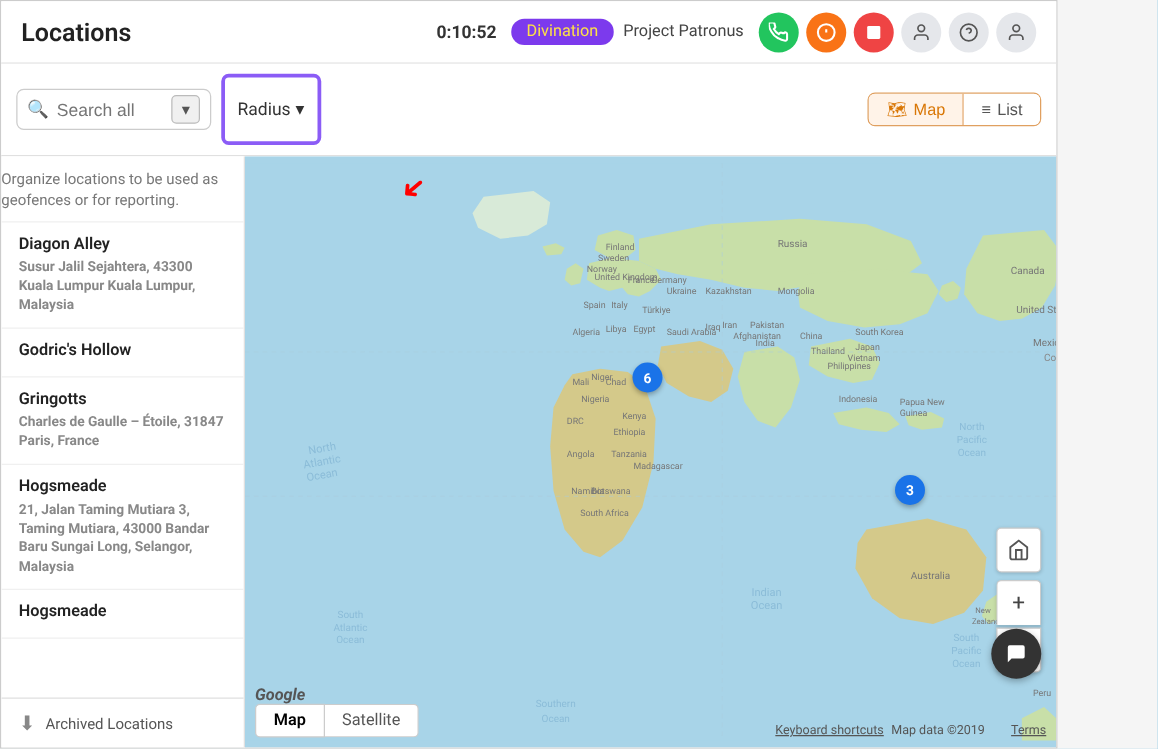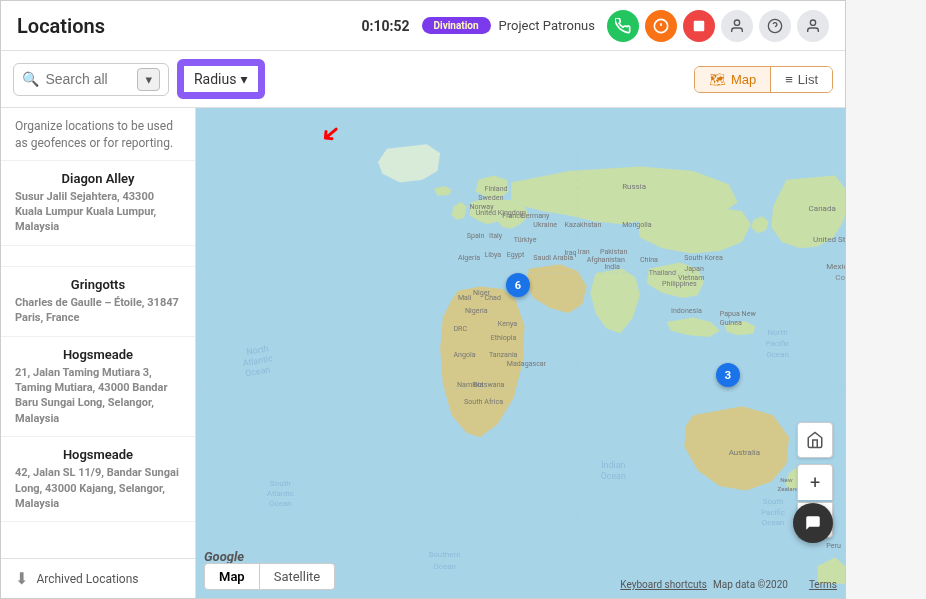--- a/index.html
+++ b/index.html
@@ -4,51 +4,51 @@
   <style>
     * { box-sizing: border-box; margin: 0; padding: 0; }
     body { font-family: -apple-system, BlinkMacSystemFont, 'Segoe UI', Roboto, sans-serif; background: #f5f5f5; width: 926px; height: 599px; overflow: hidden; }
 
     .app-container { width: 846px; height: 599px; display: flex; flex-direction: column; border: 1px solid #ccc; background: #fff; }
 
     
     .header { display: flex; align-items: center; padding: 0 16px; height: 50px; border-bottom: 1px solid #e0e0e0; background: #fff; flex-shrink: 0; }
     .header-title { font-size: 20px; font-weight: 600; color: #222; flex: 1; }
     .header-timer { font-size: 14px; font-weight: 700; color: #333; margin-right: 12px; }
-    .header-badge-divination { background: #7c3aed; color: #fef9c3; border-radius: 20px; padding: 3px 12px; font-size: 10px; font-weight: 700; margin-right: 8px; }
+    .header-badge-divination { background: #7c3aed; color: #fde047; border-radius: 20px; padding: 3px 12px; font-size: 13px; font-weight: 400; margin-right: 8px; }
     .header-project { font-size: 13px; color: #444; margin-right: 12px; }
     .header-icons { display: flex; gap: 6px; align-items: center; }
     .header-icon-btn { width: 32px; height: 32px; border-radius: 50%; border: none; cursor: pointer; display: flex; align-items: center; justify-content: center; font-size: 16px; }
     .icon-green { background: #22c55e; color: #fff; }
     .icon-orange { background: #f97316; color: #fff; }
     .icon-red { background: #ef4444; color: #fff; }
     .icon-gray { background: #e5e7eb; color: #555; }
 
     
     .toolbar { display: flex; align-items: center; padding: 8px 12px; border-bottom: 1px solid #e0e0e0; background: #fff; flex-shrink: 0; gap: 8px; }
     .search-box { display: flex; align-items: center; border: 1px solid #ccc; border-radius: 6px; padding: 4px 8px; background: #fff; flex: 0 0 auto; position: relative; }
     .search-icon { color: #999; font-size: 14px; margin-right: 6px; }
     .search-input { border: none; outline: none; font-size: 14px; color: #6d28d9; width: 90px; }
     .dropdown-btn { border: 1px solid #ccc; border-radius: 4px; background: #f0f0f0; padding: 4px 8px; cursor: pointer; color: #555; font-size: 13px; margin-left: 2px; }
-    .radius-btn { display: flex; align-items: flex-end; gap: 4px; border: 7px solid #8b5cf6; border-radius: 6px; padding: 5px 10px; background: #fff; cursor: pointer; font-size: 14px; color: #333; }
+    .radius-btn { display: flex; align-items: flex-end; gap: 4px; border: 3px solid #8b5cf6; border-radius: 6px; padding: 17px 10px; background: #fff; cursor: pointer; font-size: 14px; color: #333; }
     .toolbar-spacer { flex: 1; }
     .view-toggle { display: flex; border: 1px solid #e0a060; border-radius: 6px; overflow: hidden; }
     .view-btn { padding: 5px 14px; font-size: 13px; cursor: pointer; border: none; display: flex; align-items: center; gap: 5px; }
     .view-btn-map { background: #fff3e8; color: #d97706; border-right: 1px solid #e0a060; }
     .view-btn-list { background: #fff; color: #555; }
 
     
     .main-content { display: flex; flex: 1; overflow: hidden; }
 
     
     .sidebar { width: 195px; flex-shrink: 0; border-right: 1px solid #e0e0e0; background: #fff; display: flex; flex-direction: column; overflow: hidden; }
-    .sidebar-desc { padding: 10px 14px 8px; font-size: 12px; color: #777; line-height: 1.4; border-bottom: 1px solid #f0f0f0; }
+    .sidebar-desc { padding: 10px 0 8px; font-size: 12px; color: #777; line-height: 1.4; border-bottom: 1px solid #f0f0f0; }
     .locations-list { flex: 1; overflow-y: auto; }
     .location-item { padding: 10px 14px; border-bottom: 1px solid #f0f0f0; cursor: pointer; }
-    .location-name { font-size: 13px; font-weight: 600; color: #222; margin-bottom: 3px; text-align: center; }
+    .location-name { font-size: 13px; font-weight: 600; color: #222; margin-bottom: 3px; }
     .location-addr { font-size: 11px; color: #888; line-height: 1.4; font-weight: bold; }
     .sidebar-footer { border-top: 1px solid #e0e0e0; padding: 10px 14px; display: flex; align-items: center; gap: 8px; cursor: pointer; font-size: 12px; color: #555; }
     .archive-icon { font-size: 16px; color: #888; }
 
     
     .map-area { flex: 1; position: relative; overflow: hidden; background: #a8d4e8; }
 
     
     .map-svg { width: 100%; height: 100%; }
 
@@ -152,32 +152,32 @@
 
     <div class="sidebar">
       <div class="sidebar-desc">Organize locations to be used as geofences or for reporting.</div>
       <div class="locations-list">
 
         <div class="location-item">
           <div class="location-name">Diagon Alley</div>
           <div class="location-addr">Susur Jalil Sejahtera, 43300 Kuala Lumpur Kuala Lumpur, Malaysia</div>
         </div>
         <div class="location-item">
+          <div class="location-name">Godric's Hollow</div>
         </div>
         <div class="location-item">
           <div class="location-name">Gringotts</div>
           <div class="location-addr">Charles de Gaulle – Étoile, 31847 Paris, France</div>
         </div>
         <div class="location-item">
           <div class="location-name">Hogsmeade</div>
           <div class="location-addr">21, Jalan Taming Mutiara 3, Taming Mutiara, 43000 Bandar Baru Sungai Long, Selangor, Malaysia</div>
         </div>
         <div class="location-item">
           <div class="location-name">Hogsmeade</div>
-          <div class="location-addr">42, Jalan SL 11/9, Bandar Sungai Long, 43000 Kajang, Selangor, Malaysia</div>
         </div>
       </div>
       <div class="sidebar-footer">
         <span class="archive-icon">⬇</span>
         <span>Archived Locations</span>
       </div>
     </div>
 
     <div class="map-area">
       
@@ -344,21 +344,21 @@
 
       
       <div class="map-bottom">
         <div class="map-tab map-tab-map">Map</div>
         <div class="map-tab map-tab-sat">Satellite</div>
       </div>
 
       
       <div class="map-attr">
         <span style="cursor:pointer; text-decoration:underline;">Keyboard shortcuts</span>
-        <span>Map data ©2020</span>
+        <span>Map data ©2019</span>
         <span style="cursor:pointer; text-decoration:underline;margin-left:15px;">Terms</span>
       </div>
 
       
       <div style="position:absolute; top:12px; left:125px; color:red; font-size:24px; pointer-events:none; transform: rotate(140deg);">➜</div>
     </div>
   </div>
 </div>
 
 </body></html>

